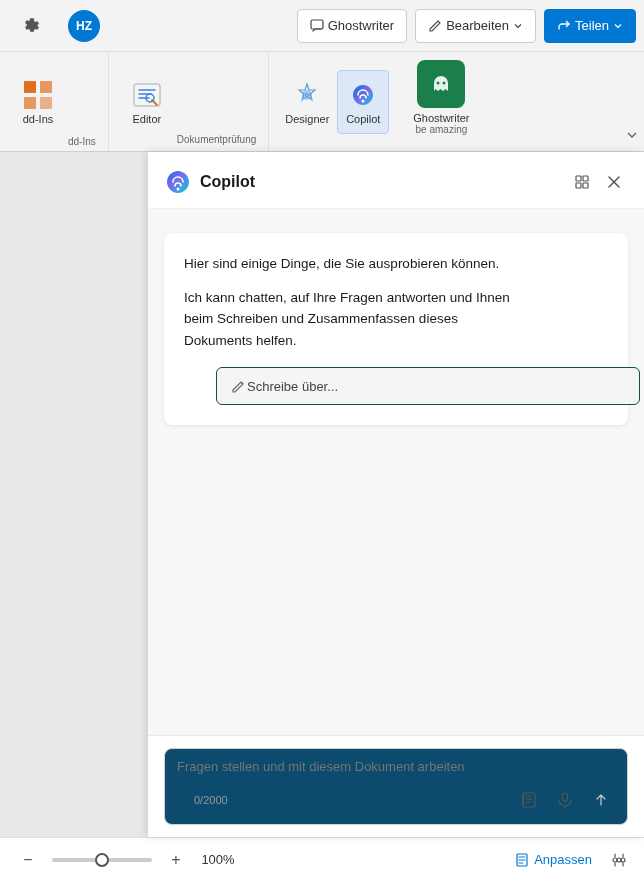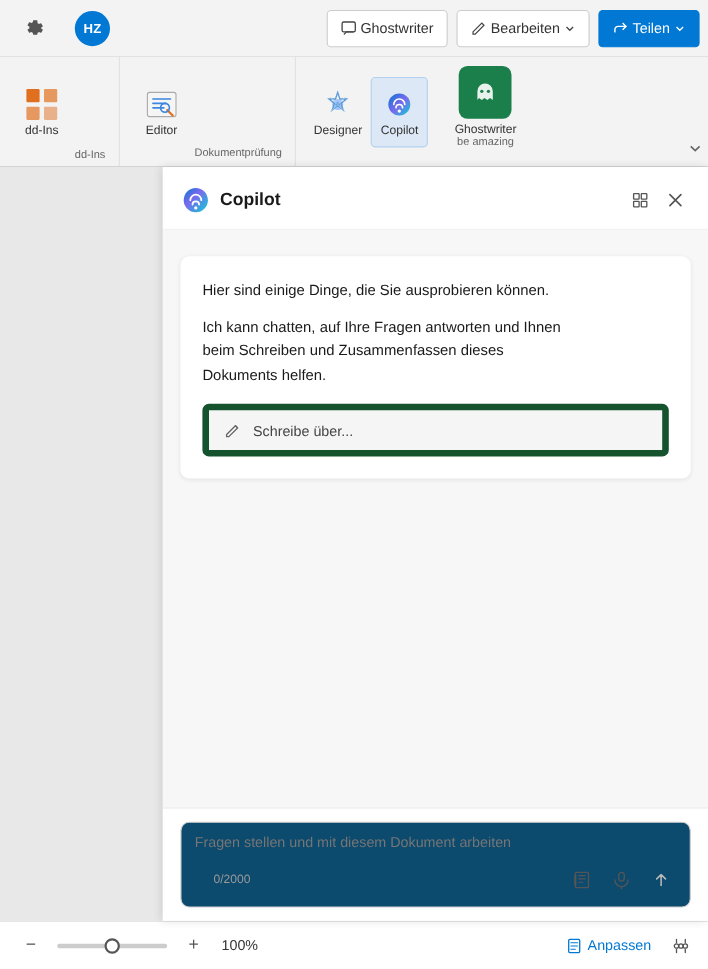--- a/index.html
+++ b/index.html
@@ -237,30 +237,30 @@
     }
     .copilot-message-text {
       font-size: 13.5px;
       color: #1a1a1a;
       line-height: 1.6;
       margin-bottom: 16px;
     }
     .copilot-suggestion-btn {
       display: flex;
       align-items: center;
-      gap: 10px;
       width: 100%;
       padding: 10px 14px;
       background: #f5f5f5;
-      border: 6px solid #14532d;
+      border: 1px solid #14532d;
       border-radius: 6px;
       cursor: pointer;
       font-size: 13px;
       color: #444;
       text-align: left;
+      margin-left: 32px;
     }
     .suggestion-icon {
       color: #666;
       font-size: 14px;
       flex-shrink: 0;
     }
 
     
     .copilot-input-area {
       padding: 12px 16px;

